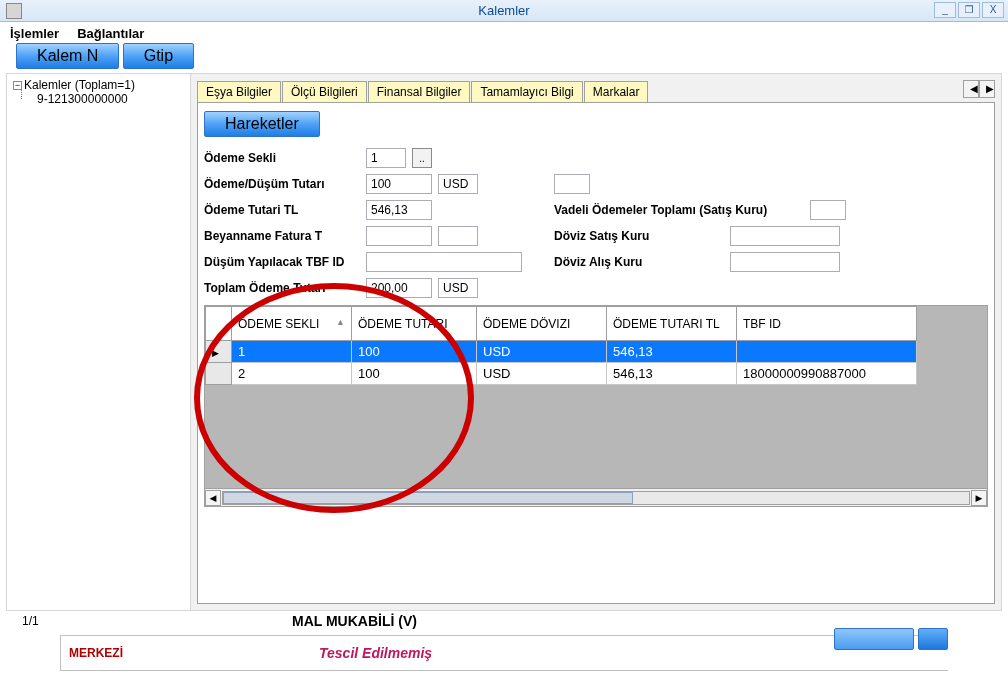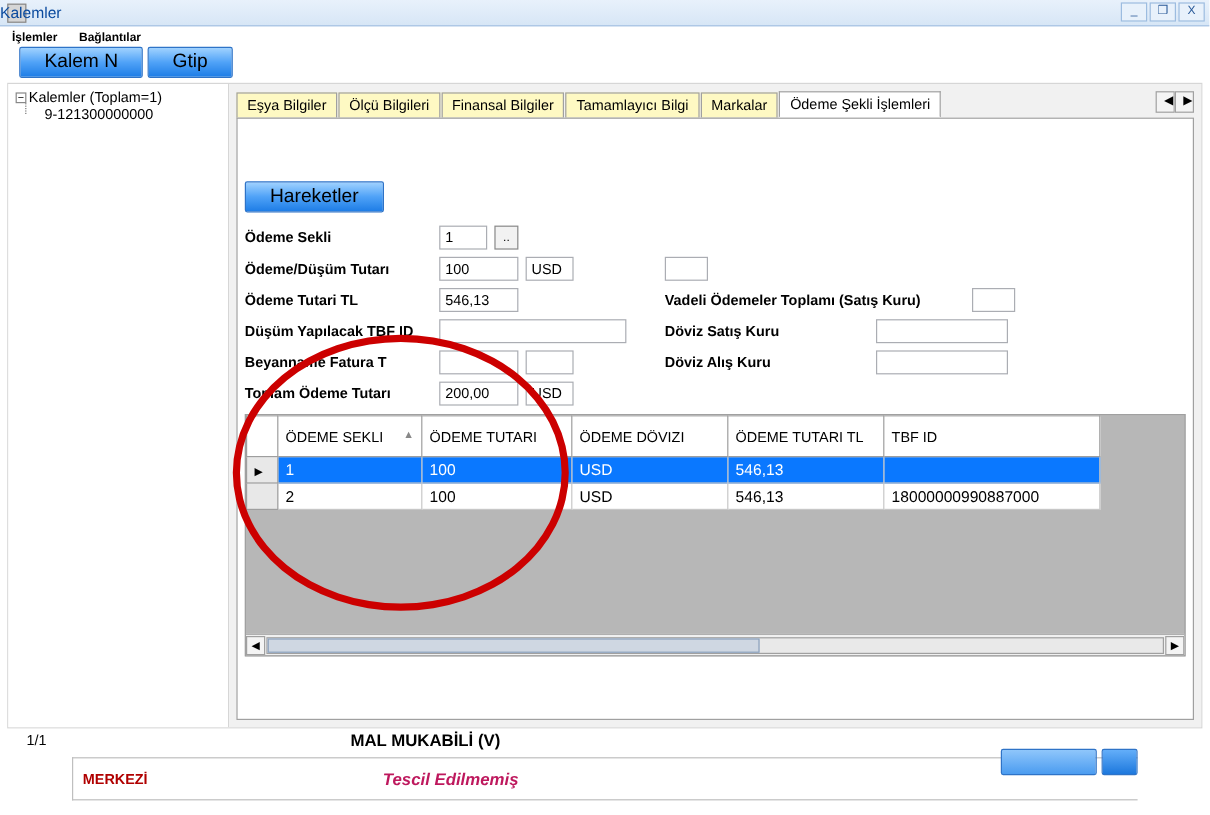--- a/index.html
+++ b/index.html
@@ -23,21 +23,21 @@
     align-items: center;
     position: relative;
   }
   .titlebar .winicon {
     width: 16px; height: 16px; margin-left: 6px;
     background: #d6d6d6;
     border: 1px solid #888;
   }
   .titlebar .wintitle {
     position: absolute;
-    left: 0; right: 0; text-align: left;
+    left: 0; right: 0; text-align: center;
     color: #0a4a9e;
     font-size: 13px;
   }
   .titlebar .winbtns {
     position: absolute;
     right: 4px; top: 2px;
     display: flex; gap: 2px;
   }
   .titlebar .winbtn {
     width: 22px; height: 16px;
@@ -47,21 +47,21 @@
     color: #2a5a99;
     cursor: pointer;
   }
   
   .menubar {
     display: flex;
     gap: 18px;
     padding: 4px 10px 2px 10px;
     font-weight: bold;
     font-family: Verdana, sans-serif;
-    font-size: 10px;
+    font-size: 13px;
   }
   .menubar div { cursor: pointer; }
   
   .siralama-wrap {
     padding: 0 6px 0 16px;
   }
   .siralama-lbl { font-size: 12px; margin-bottom: 2px; }
   .btn-blue {
     display: inline-block;
     background: linear-gradient(#a0d2ff, #4fa2f7, #1e7de6);
@@ -372,55 +372,54 @@
     </div>
   </div>
 
   <div class="rightpanel">
     <div class="tabs">
       <div class="tab">Eşya Bilgiler</div>
       <div class="tab">Ölçü Bilgileri</div>
       <div class="tab">Finansal Bilgiler</div>
       <div class="tab">Tamamlayıcı Bilgi</div>
       <div class="tab">Markalar</div>
-      <div class="tab active">Ödeme Şekli İşlemleri</div>
       <div class="tabnav">
         <button>◀</button>
         <button>▶</button>
       </div>
     </div>
     <div class="tabcontent">
-      <div style="margin-bottom:8px;margin-top:44px;">
+      <div style="margin-bottom:8px;">
         <span class="btn-blue">Hareketler</span>
       </div>
 
       <div class="form-cols">
         <div class="col-left">
           <div class="form-row">
             <span class="lbl w-left">Ödeme Sekli</span>
             <input class="inp small" value="1" style="">
             <button class="dotbtn">..</button>
           </div>
           <div class="form-row">
             <span class="lbl w-left">Ödeme/Düşüm Tutarı</span>
             <input class="inp med" value="100" style="">
             <input class="inp cur" value="USD" style="">
           </div>
           <div class="form-row">
             <span class="lbl w-left">Ödeme Tutari TL</span>
             <input class="inp tl" value="546,13" style="">
           </div>
           <div class="form-row">
-            <span class="lbl w-left">Düşüm Yapılacak TBF ID</span>
-            <input class="inp lg" value="" style="">
-          </div>
-          <div class="form-row">
             <span class="lbl w-left">Beyanname Fatura T</span>
             <input class="inp md2" value="" style="">
             <input class="inp cur" value="" style="">
+          </div>
+          <div class="form-row">
+            <span class="lbl w-left">Düşüm Yapılacak TBF ID</span>
+            <input class="inp lg" value="" style="">
           </div>
           <div class="form-row">
             <span class="lbl w-left">Toplam Ödeme Tutarı</span>
             <input class="inp md2" value="200,00" style="">
             <input class="inp cur" value="USD" style="">
           </div>
         </div>
         <div class="col-right">
           <div class="form-row" style="height:26px;"></div>
           <div class="form-row">

